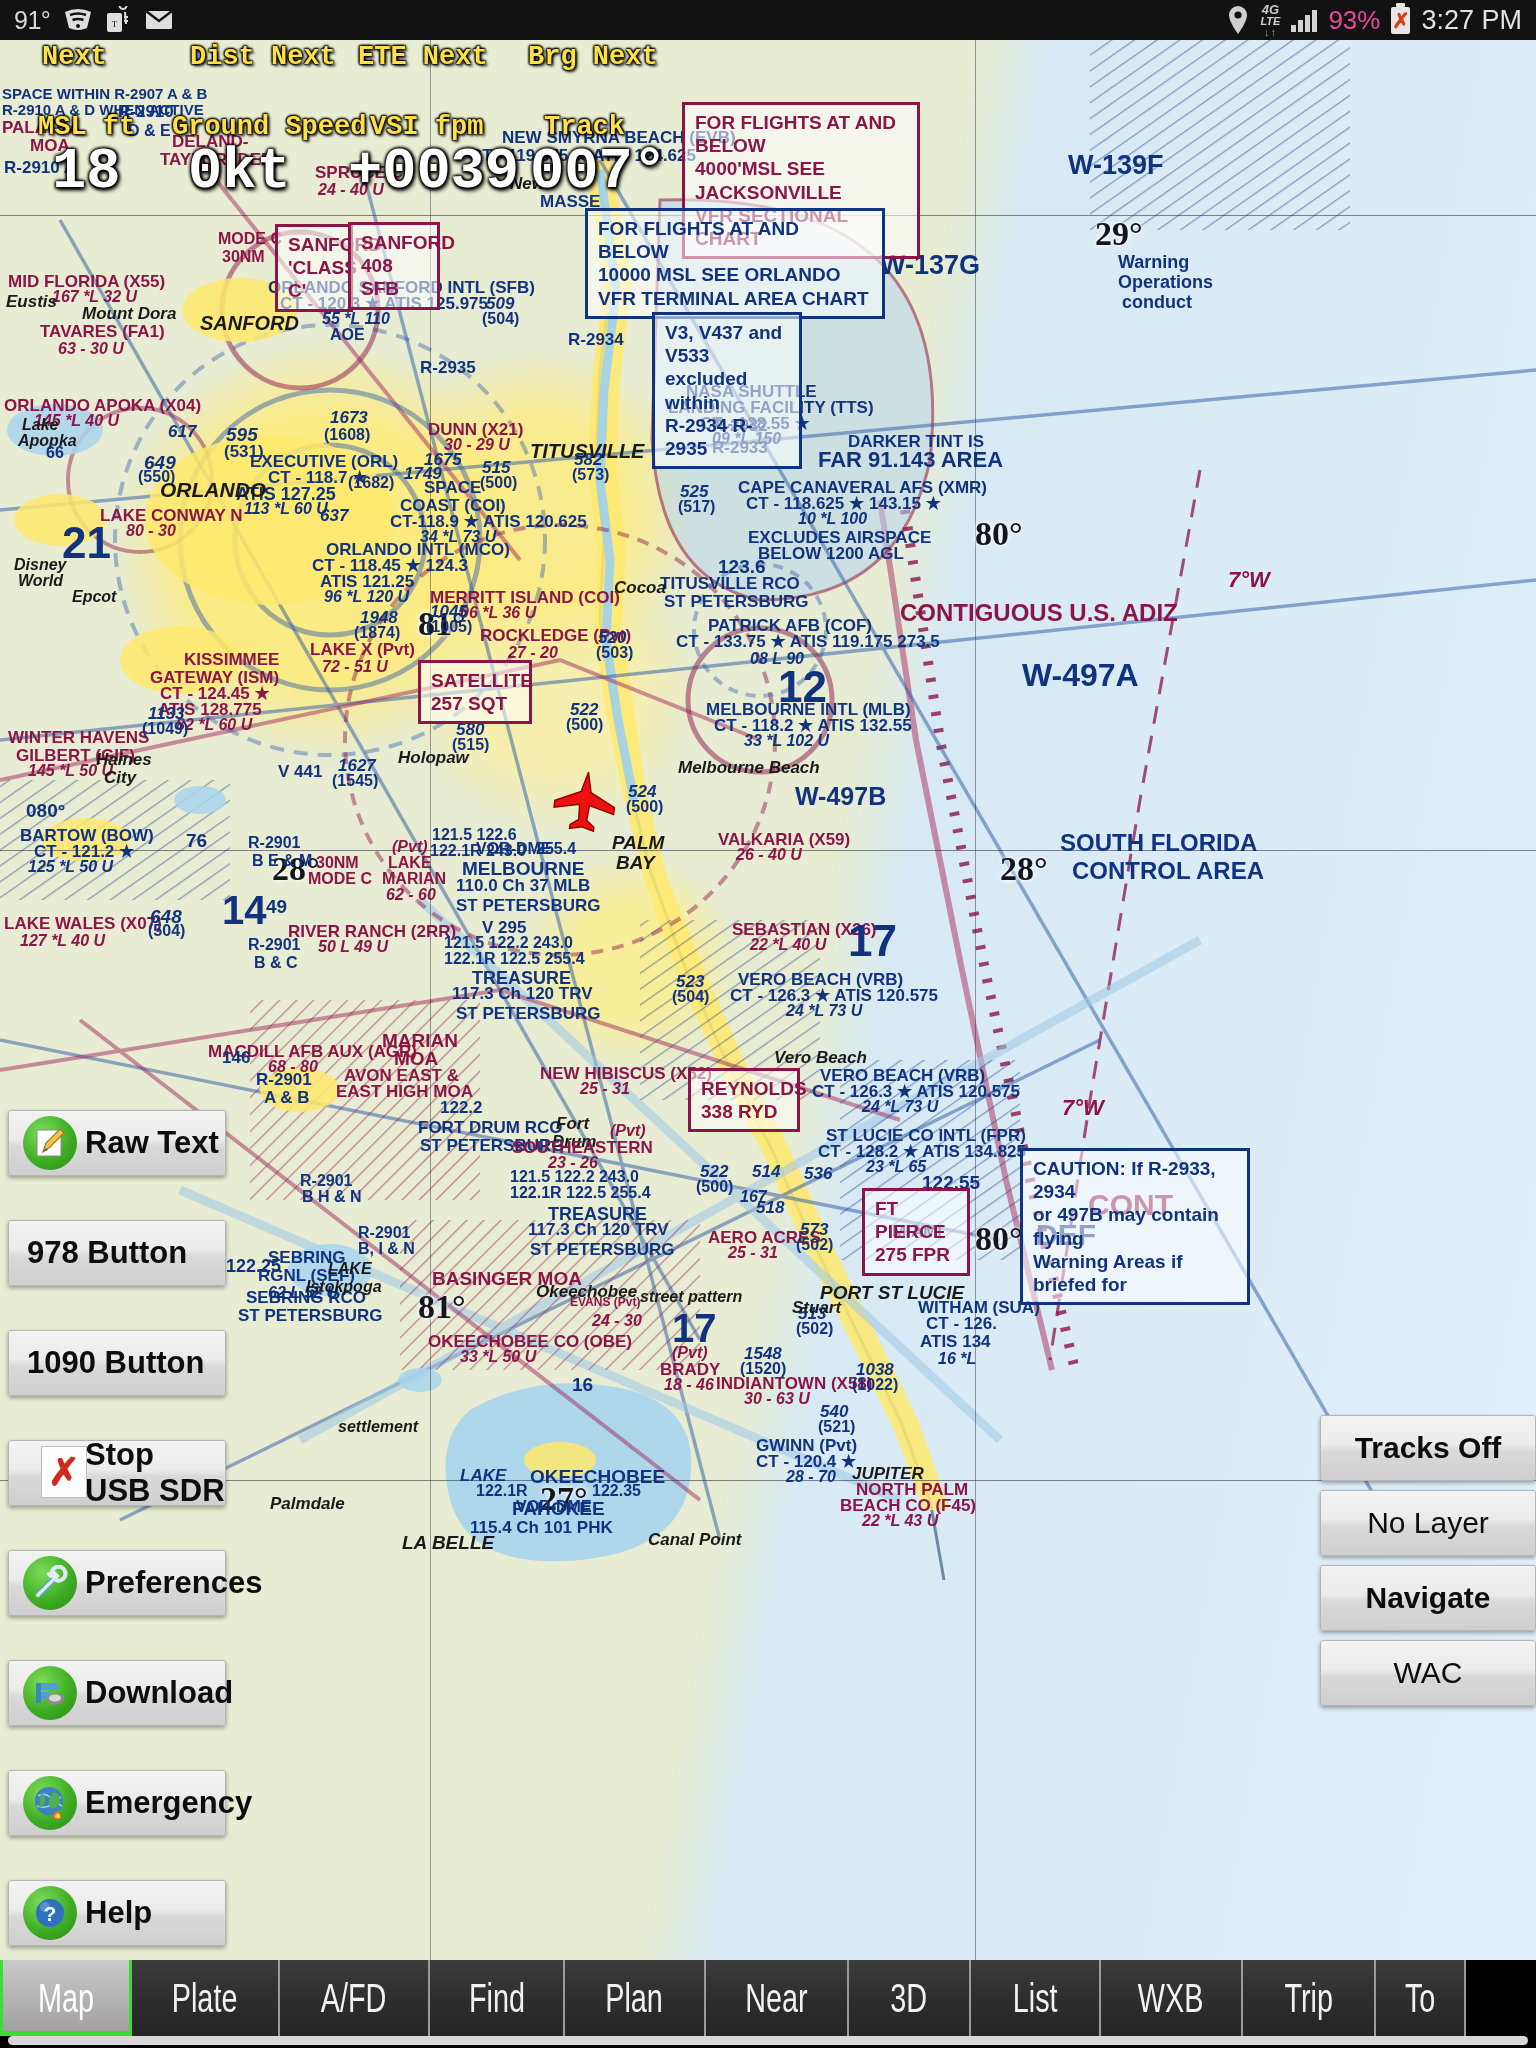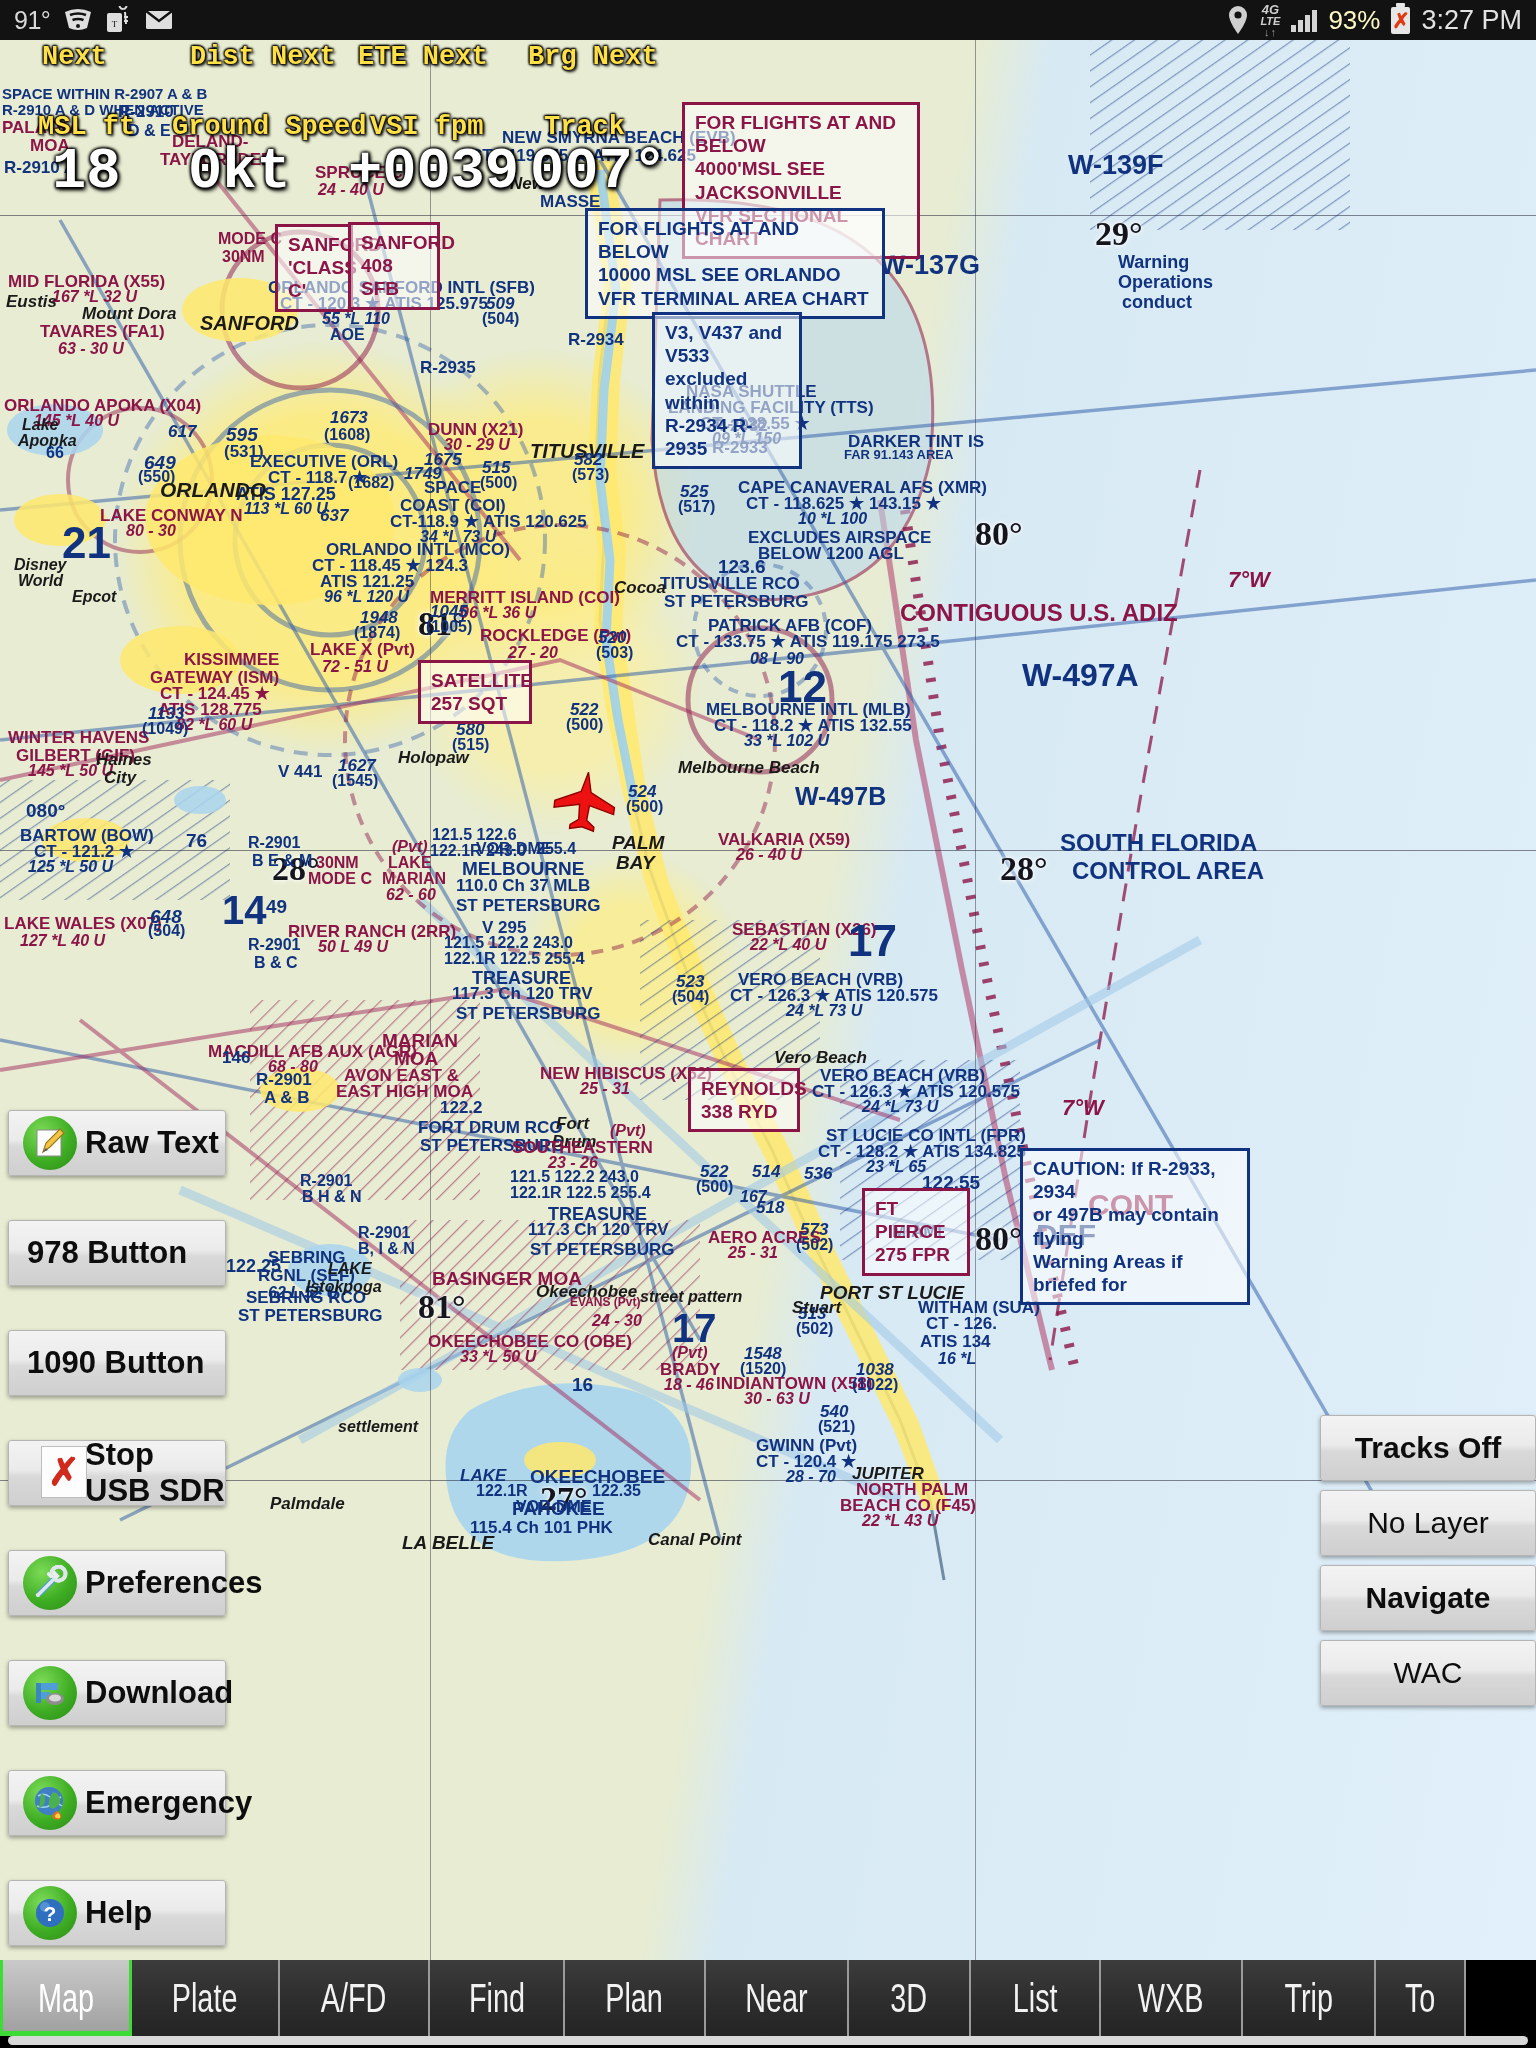--- a/index.html
+++ b/index.html
@@ -15,21 +15,21 @@
   .statusbar {
     position: absolute; top: 0; left: 0; width: 1536px; height: 40px;
     background: #121212;
     display: flex; align-items: center;
     padding: 0 14px;
     z-index: 60;
   }
   .sb-left { display: flex; align-items: center; gap: 13px; }
   .sb-right { display: flex; align-items: center; gap: 11px; margin-left: auto; }
   .sb-temp { color: #d8d8d8; font-size: 25px; letter-spacing: -0.5px; }
-  .sb-pct  { color: #fef9c3; font-size: 26px; }
+  .sb-pct  { color: #ec4899; font-size: 26px; }
   .sb-time { color: #e2e2e2; font-size: 27px; }
   .ico { display: inline-flex; align-items: center; justify-content: center; }
   .lte-wrap { display: flex; flex-direction: column; align-items: center; line-height: 1; }
   .lte-4g { color: #cfcfcf; font-size: 13px; font-weight: bold; font-style: italic; }
   .lte-lte { color: #cfcfcf; font-size: 11px; font-weight: bold; font-style: italic; }
   .lte-arr { color: #9a9a9a; font-size: 11px; letter-spacing: 1px; }
   .bars { display: flex; align-items: flex-end; gap: 2px; height: 24px; }
   .bars i { display: block; width: 5px; background: #d5d5d5; }
   .bars i:nth-child(1) { height: 7px; }
   .bars i:nth-child(2) { height: 12px; }
@@ -396,21 +396,21 @@
         <div class="chart-label cl-black" style="left:530px;top:400px;font-size:20px">TITUSVILLE</div>
         <div class="chart-label cl-blue" style="left:686px;top:342px;font-size:17px">NASA SHUTTLE</div>
         <div class="chart-label cl-blue" style="left:668px;top:358px;font-size:17px">LANDING FACILITY (TTS)</div>
         <div class="chart-label cl-blue" style="left:700px;top:374px;font-size:17px">CT - 128.55 ★</div>
         <div class="chart-label cl-blue-it" style="left:712px;top:390px;font-size:16px">09 *L 150</div>
         <div class="chart-label cl-blue" style="left:420px;top:318px;font-size:17px">R-2935</div>
         <div class="chart-label cl-blue" style="left:568px;top:290px;font-size:17px">R-2934</div>
         <div class="chart-label cl-blue" style="left:712px;top:376px;font-size:17px">R-2932</div>
         <div class="chart-label cl-blue" style="left:712px;top:398px;font-size:17px">R-2933</div>
         <div class="chart-label cl-blue" style="left:848px;top:392px;font-size:17px">DARKER TINT IS</div>
-        <div class="chart-label cl-blue" style="left:844px;top:408px;font-size:13px">FAR 91.143 AREA</div>
+        <div class="chart-label cl-blue" style="left:818px;top:408px;font-size:22px">FAR 91.143 AREA</div>
         <div class="chart-label cl-blue" style="left:738px;top:438px;font-size:17px">CAPE CANAVERAL AFS (XMR)</div>
         <div class="chart-label cl-blue" style="left:746px;top:454px;font-size:17px">CT - 118.625 ★ 143.15 ★</div>
         <div class="chart-label cl-blue-it" style="left:798px;top:470px;font-size:16px">10 *L 100</div>
         <div class="chart-label cl-blue" style="left:748px;top:488px;font-size:17px">EXCLUDES AIRSPACE</div>
         <div class="chart-label cl-blue" style="left:758px;top:504px;font-size:17px">BELOW 1200 AGL</div>
         <div class="chart-label cl-mag" style="left:428px;top:380px;font-size:17px">DUNN (X21)</div>
         <div class="chart-label cl-mag-it" style="left:444px;top:396px;font-size:16px">30 - 29 U</div>
         <div class="chart-label cl-blue-it" style="left:330px;top:368px;font-size:17px">1673</div>
         <div class="chart-label cl-blue" style="left:324px;top:386px;font-size:16px">(1608)</div>
         <div class="chart-label cl-blue-it" style="left:424px;top:410px;font-size:17px">1675</div>

